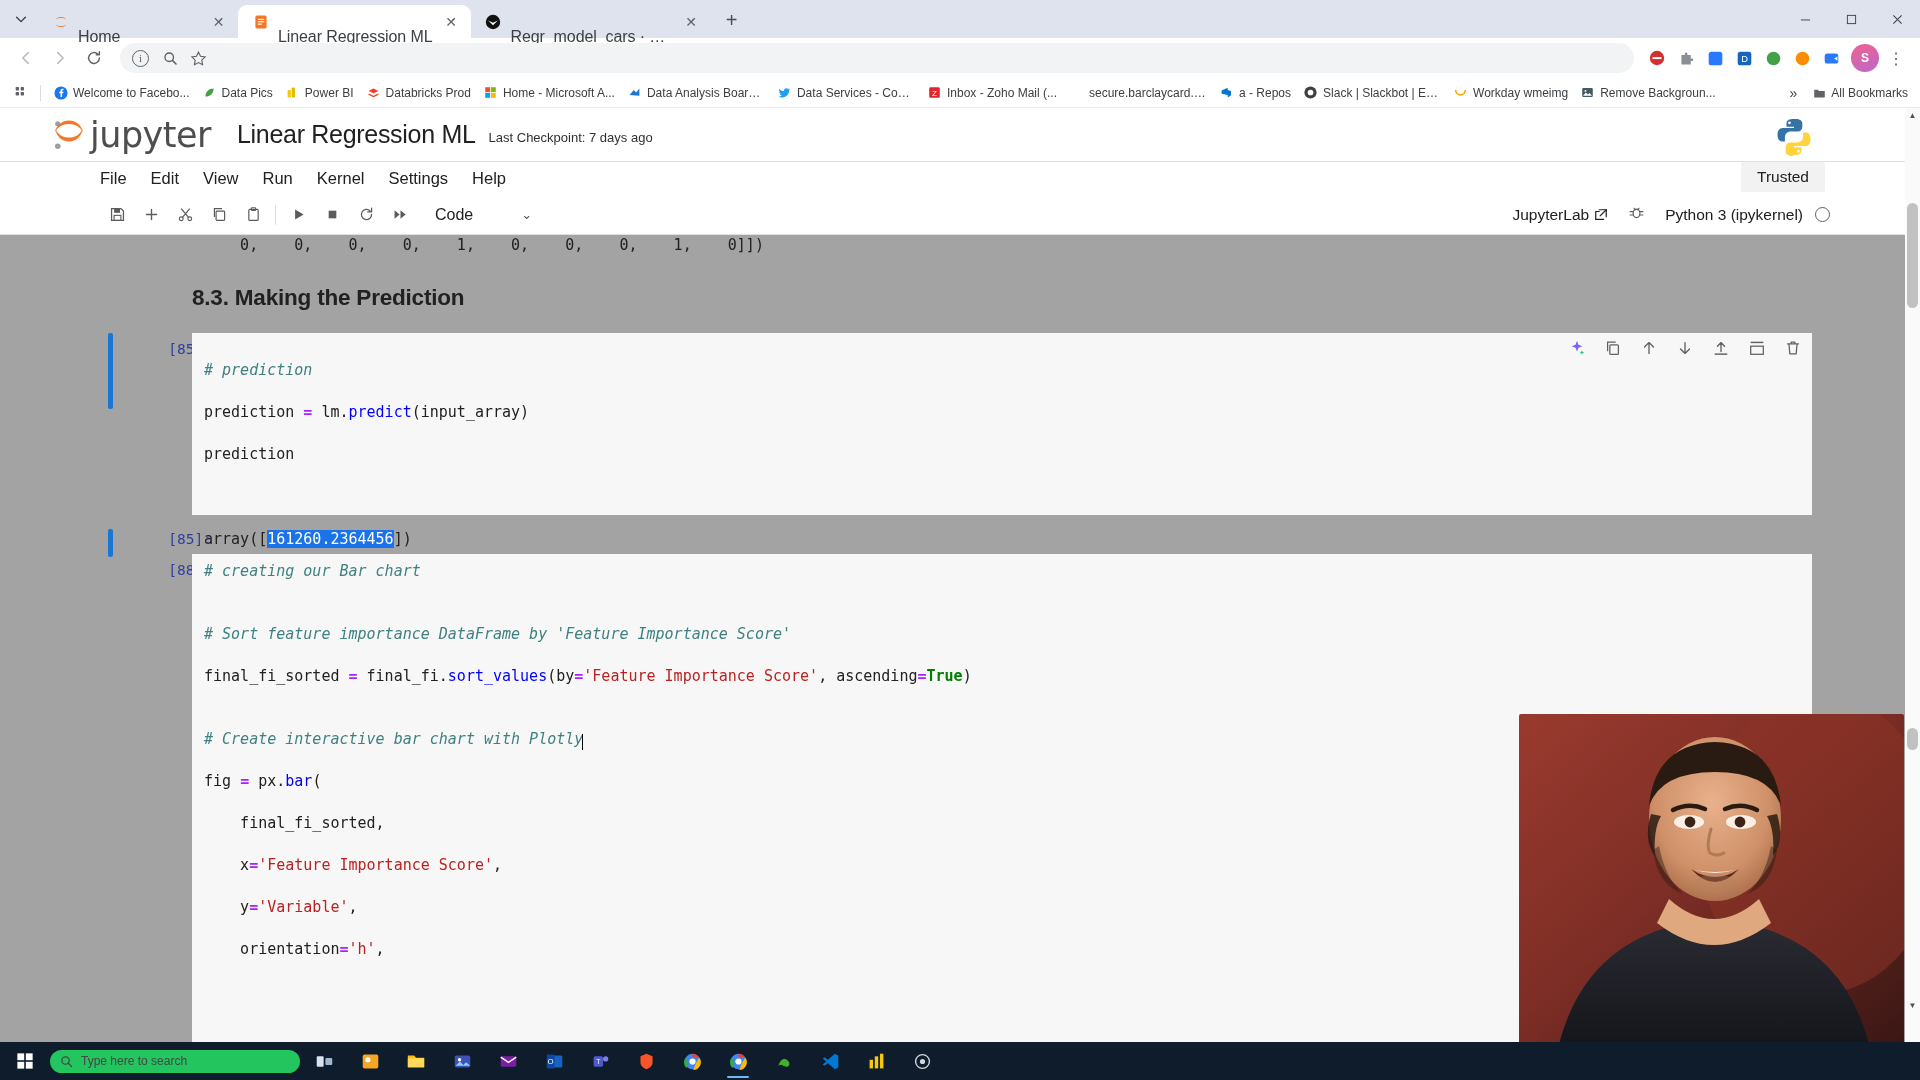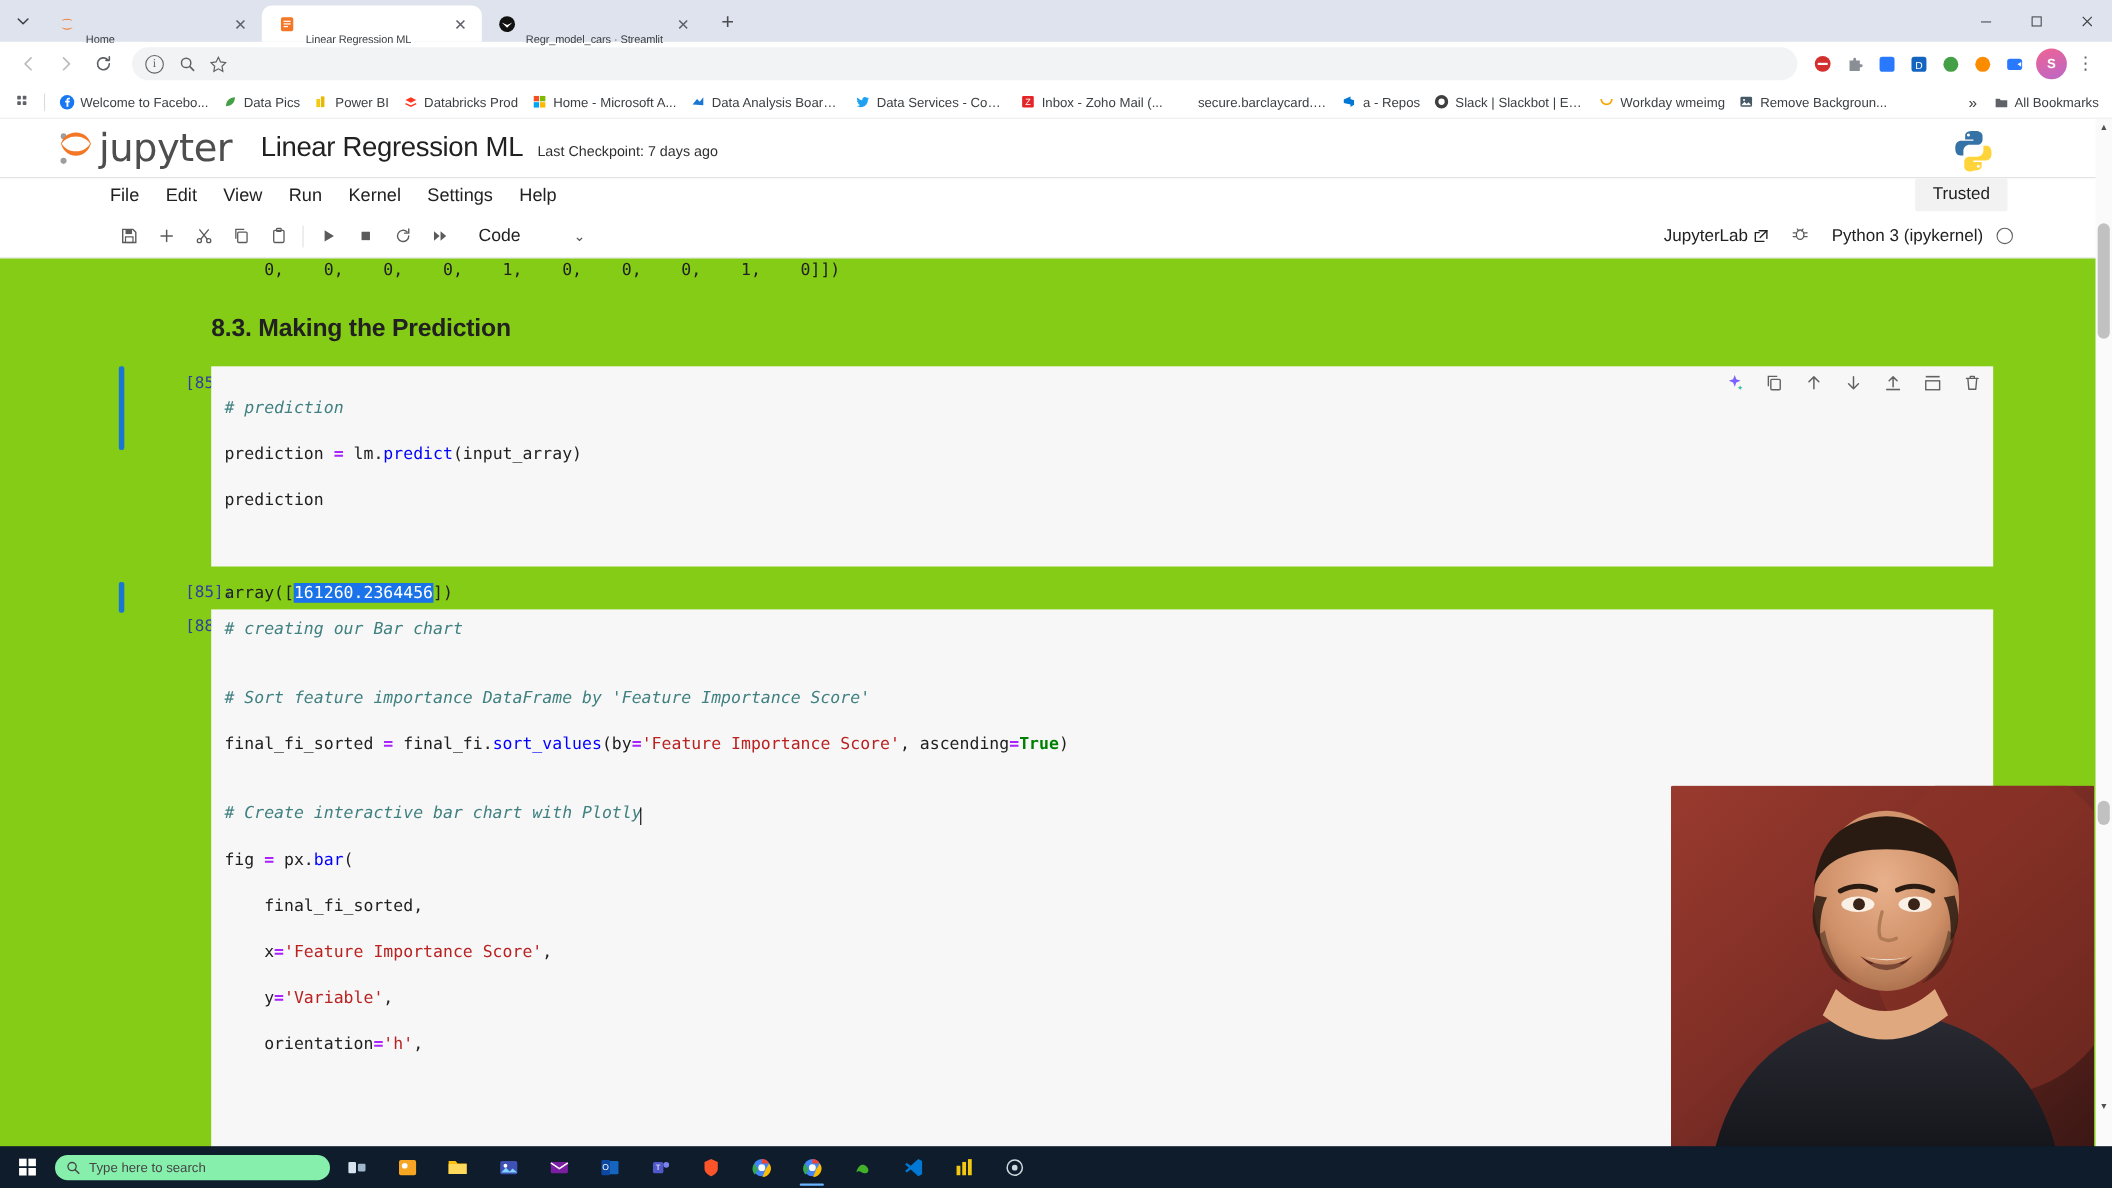--- a/index.html
+++ b/index.html
@@ -44,21 +44,21 @@
   }
   .tab.inactive { background: transparent; }
   .tab.inactive:first-of-type { background: transparent; }
   .tab.active { background: #ffffff; }
   .tab .favicon { width: 17px; height: 17px; flex: 0 0 17px; display:flex; align-items:center; justify-content:center;}
   .tab .tab-title {
     flex: 1 1 auto;
     white-space: nowrap;
     overflow: hidden;
     text-overflow: ellipsis;
-    font-size: 10px;
+    font-size: 16px;
     letter-spacing: -0.1px;
     margin-top: 30px;
   }
   .tab .tab-close {
     width: 19px; height: 19px;
     flex: 0 0 19px;
     display: flex; align-items: center; justify-content: center;
     border-radius: 50%;
     font-size: 14px;
     color: #5f6368;
@@ -278,21 +278,21 @@
     border: 1.6px solid #616161;
     border-radius: 50%;
   }
 
   
   .nb-scroll {
     position: absolute;
     top: 127px;
     left: 0; right: 0;
     bottom: 0;
-    background: #84cc16;
+    background: #a3a3a3;
     overflow: hidden;
   }
   .nb-inner { padding-left: 110px; padding-right: 108px; }
 
   .cell { position: relative; margin-bottom: 0px; }
   .cell-bar {
     position: absolute;
     left: -2px; top: 0;
     width: 5px;
     background: #1976d2;
@@ -404,21 +404,21 @@
     height: 38px;
     background: #0e1c2c;
     display: flex;
     align-items: center;
     padding-left: 4px;
     gap: 2px;
   }
   .tb-start { width: 42px; height: 34px; display:flex;align-items:center;justify-content:center;}
   .tb-search {
     width: 250px; height: 23px;
-    background: #86efac;
+    background: #22c55e;
     border-radius: 14px;
     display: flex; align-items: center;
     padding: 0 10px; gap: 8px;
     font-size: 12px; color: #454545;
     margin-left: 2px;
   }
   .tb-app {
     width: 44px; height: 36px;
     display: flex; align-items: center; justify-content: center;
     position: relative;

